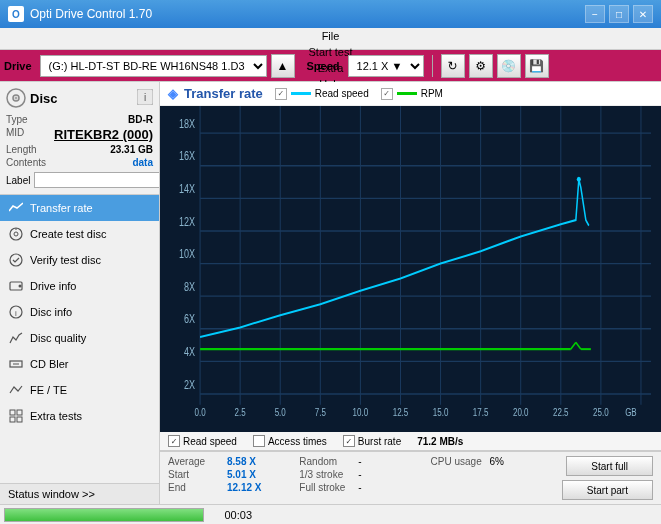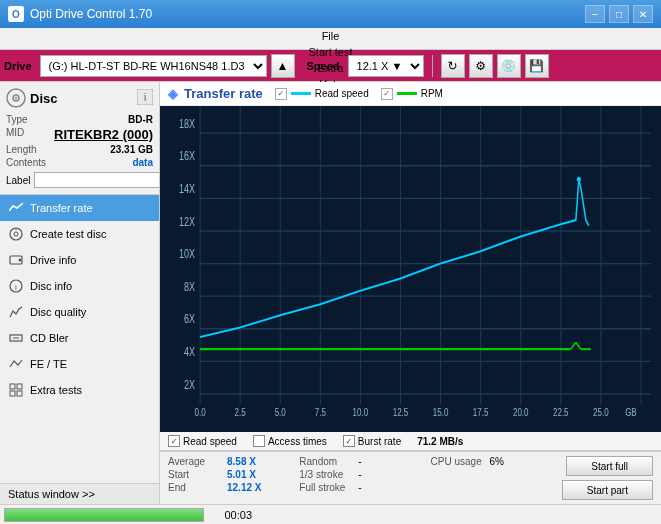--- a/index.html
+++ b/index.html
@@ -309,20 +309,29 @@
               <circle cx="7" cy="7" r="6" fill="none" stroke="#555" stroke-width="1.2"></circle>
               <circle cx="7" cy="7" r="2" fill="none" stroke="#555" stroke-width="1"></circle>
               <line x1="7" y1="3" x2="7" y2="1" stroke="#555" stroke-width="1"></line>
             </svg>
           </div>
           <span>Create test disc</span>
         </div>
         <div class="nav-item">
           <div class="nav-item-icon">
             <svg width="14" height="14" viewBox="0 0 14 14">
+              <circle cx="7" cy="7" r="6" fill="none" stroke="#555" stroke-width="1.2"></circle>
+              <polyline points="4,7 6,9 10,5" fill="none" stroke="#555" stroke-width="1.2"></polyline>
+            </svg>
+          </div>
+          <span>Verify test disc</span>
+        </div>
+        <div class="nav-item">
+          <div class="nav-item-icon">
+            <svg width="14" height="14" viewBox="0 0 14 14">
               <rect x="1" y="3" width="12" height="8" rx="1" fill="none" stroke="#555" stroke-width="1.2"></rect>
               <circle cx="11" cy="7" r="1.5" fill="#555"></circle>
             </svg>
           </div>
           <span>Drive info</span>
         </div>
         <div class="nav-item">
           <div class="nav-item-icon">
             <svg width="14" height="14" viewBox="0 0 14 14">
               <circle cx="7" cy="7" r="6" fill="none" stroke="#555" stroke-width="1.2"></circle>

